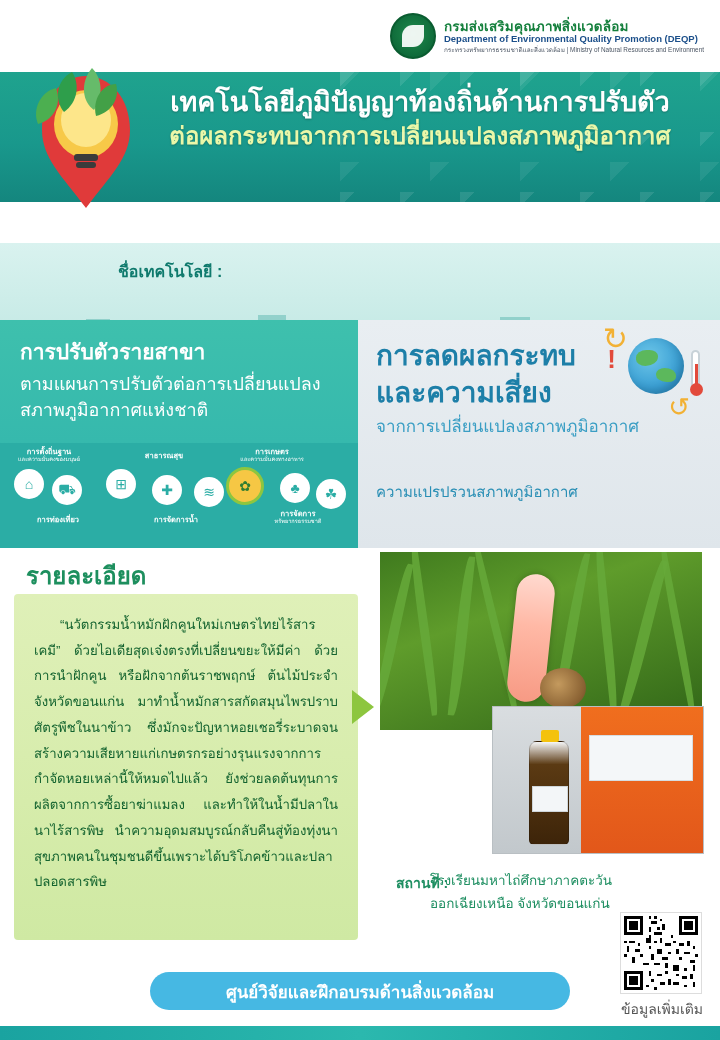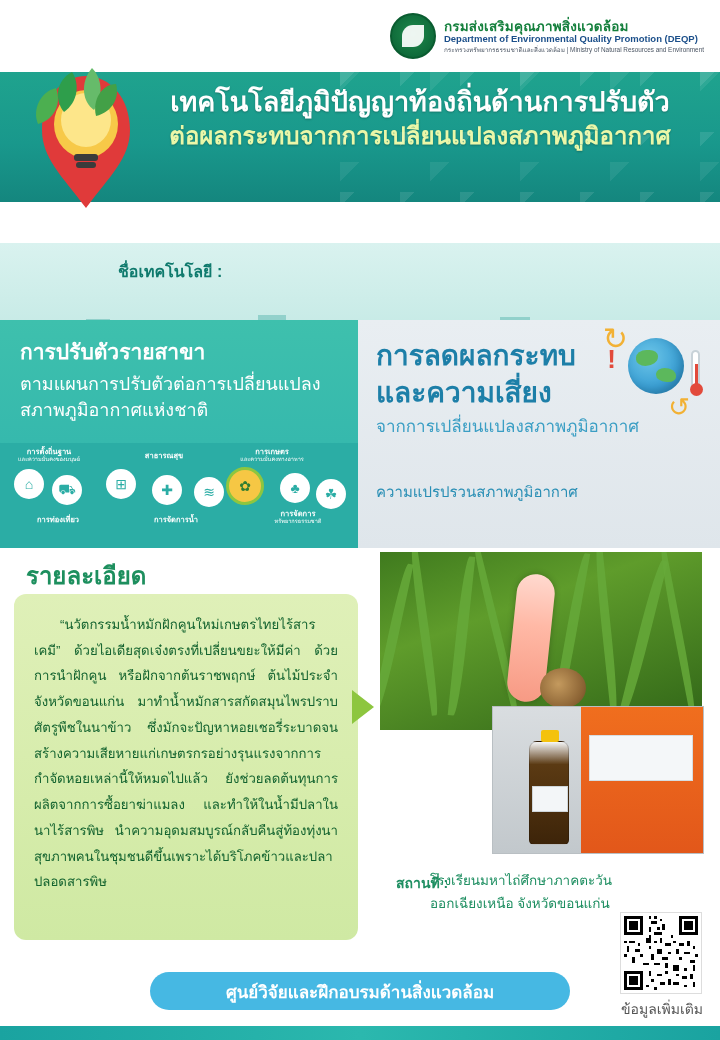--- a/index.html
+++ b/index.html
@@ -172,21 +172,21 @@
   .details-head {
     position: absolute; left: 0; top: 548px; width: 358px; height: 44px;
     background: #ffffff;
   }
   .details-head span {
     position: absolute; left: 26px; top: 8px; font-size: 24px; font-weight: bold; color: #1d8f5e;
   }
   .details-box {
     position: absolute; left: 14px; top: 594px; width: 344px; height: 346px;
     background: linear-gradient(180deg, #dff0b8 0%, #d6ecab 60%, #cfe9a3 100%);
-    border-radius: 12px;
+    border-radius: 4px;
     padding: 18px 20px;
   }
   .details-box p {
     font-size: 13.2px; line-height: 1.95; color: #13632f; text-align: justify;
     text-indent: 26px;
   }
   .arrow-green {
     position: absolute; left: 352px; top: 690px; width: 0; height: 0;
     border-top: 17px solid transparent; border-bottom: 17px solid transparent;
     border-left: 22px solid #8dc63f;

